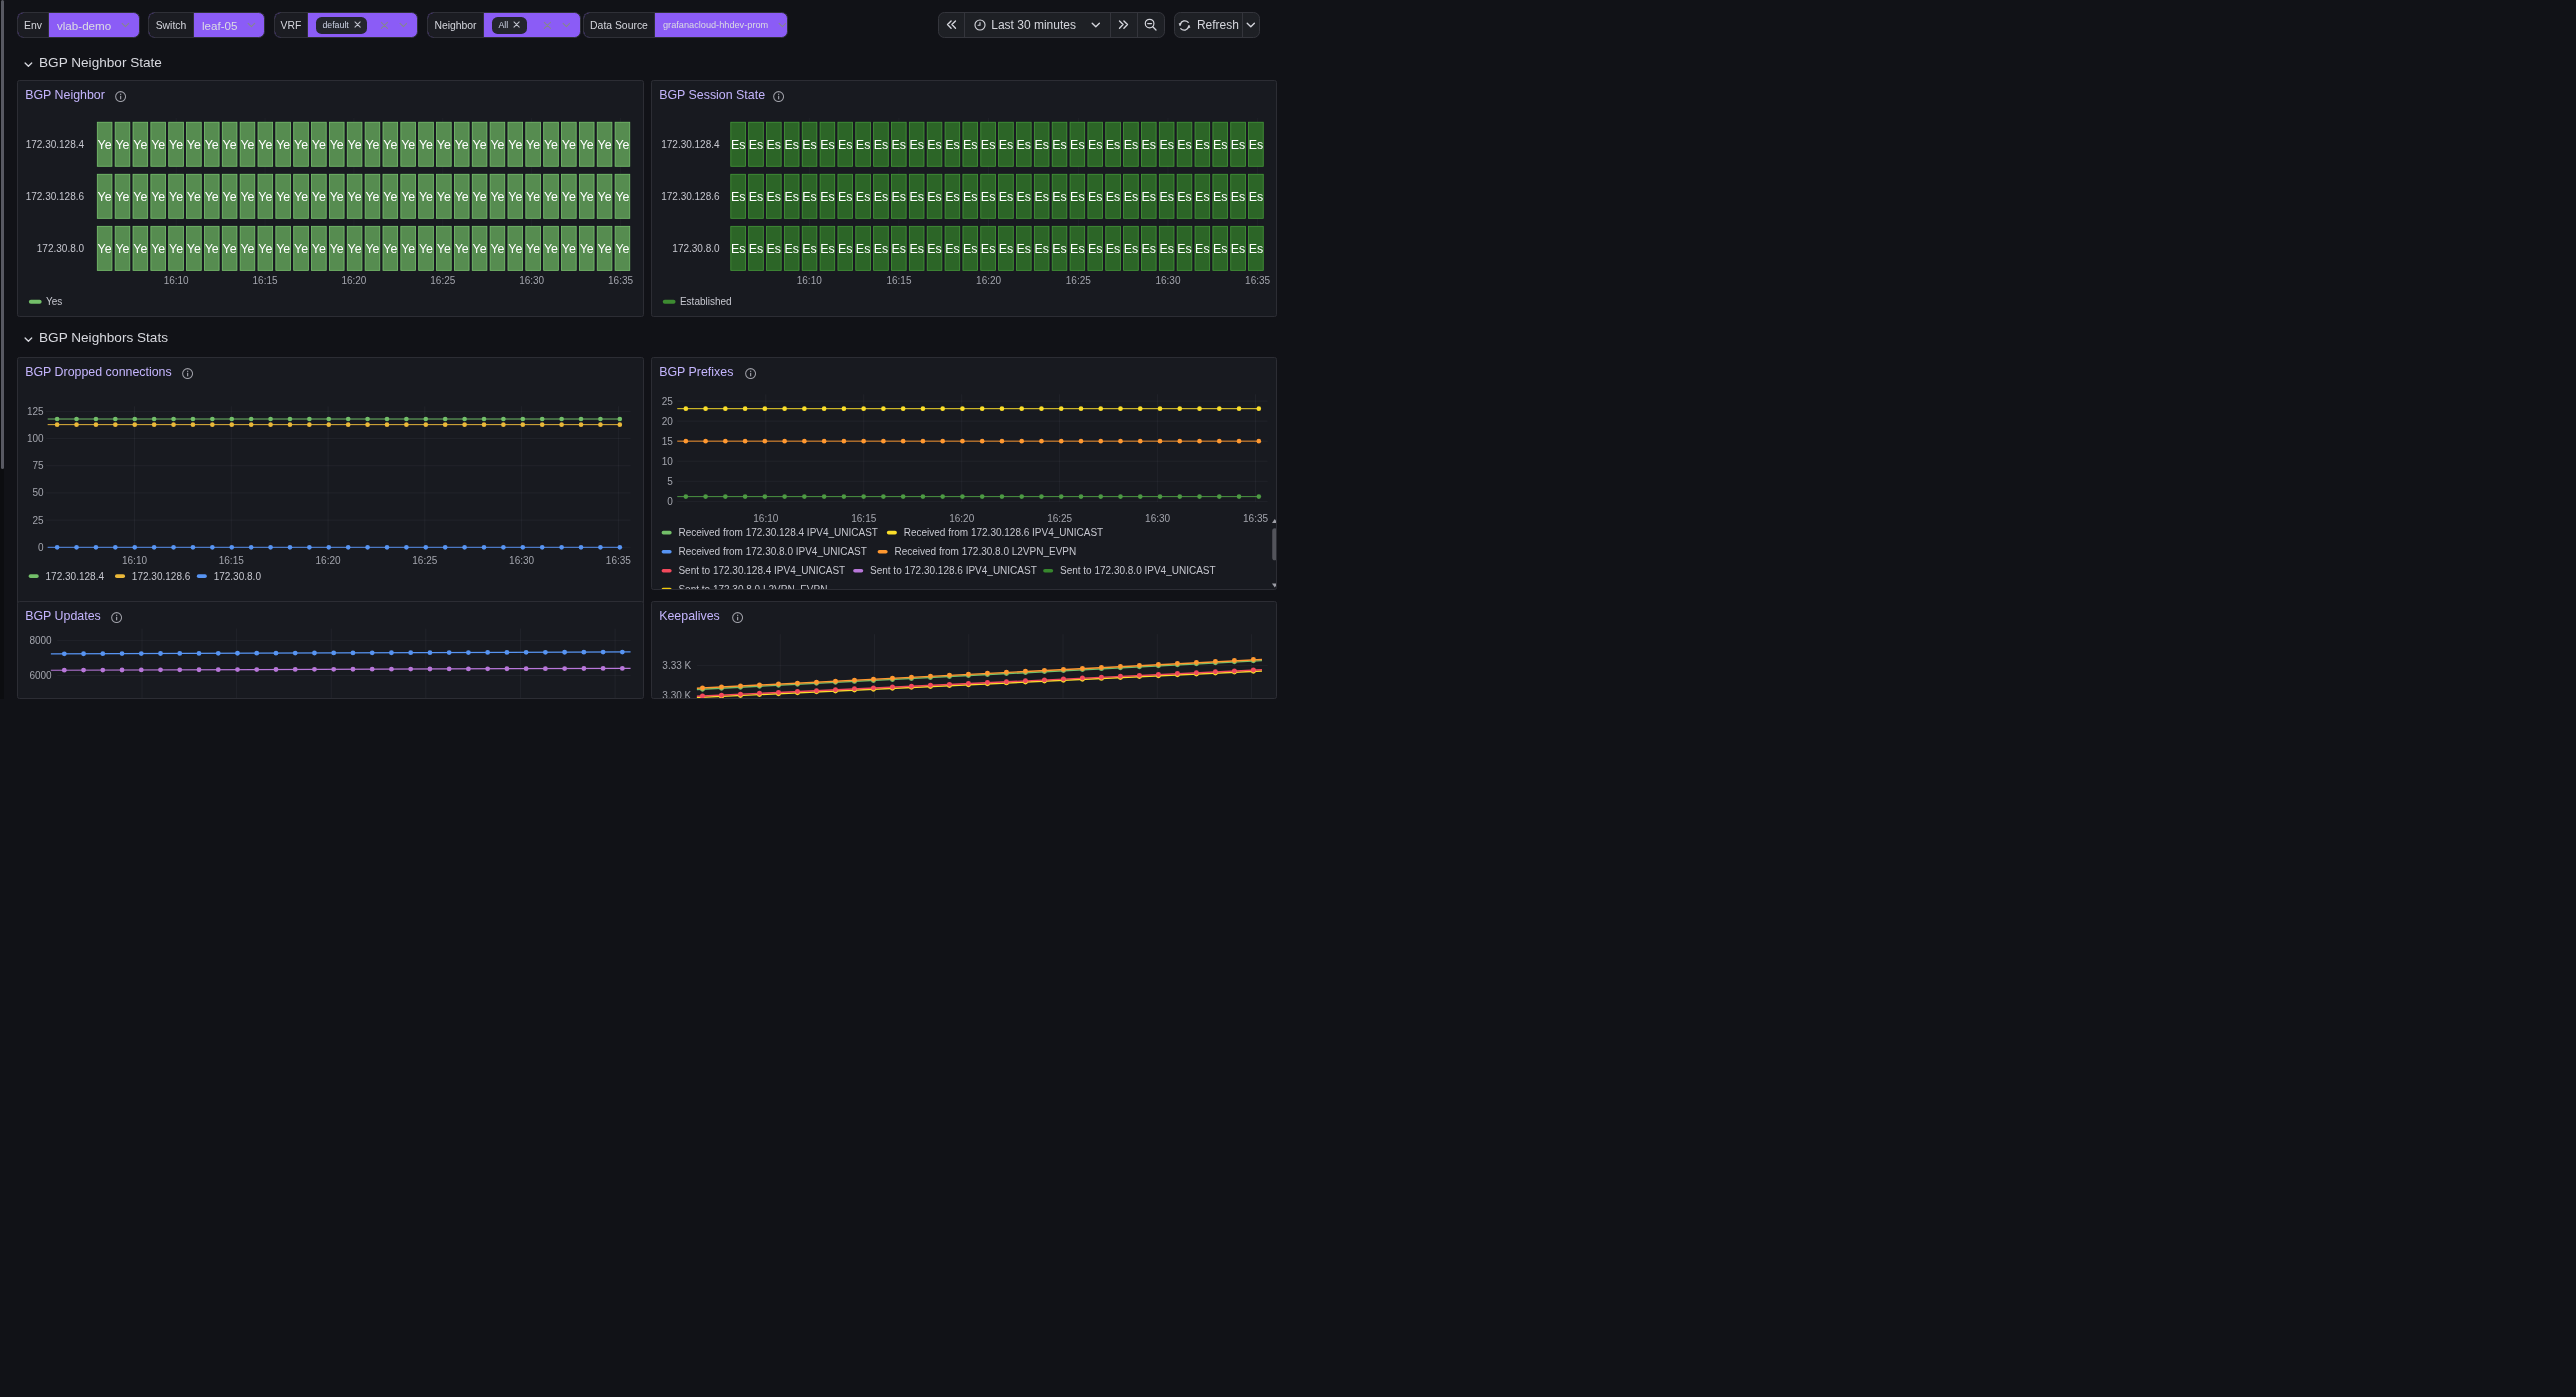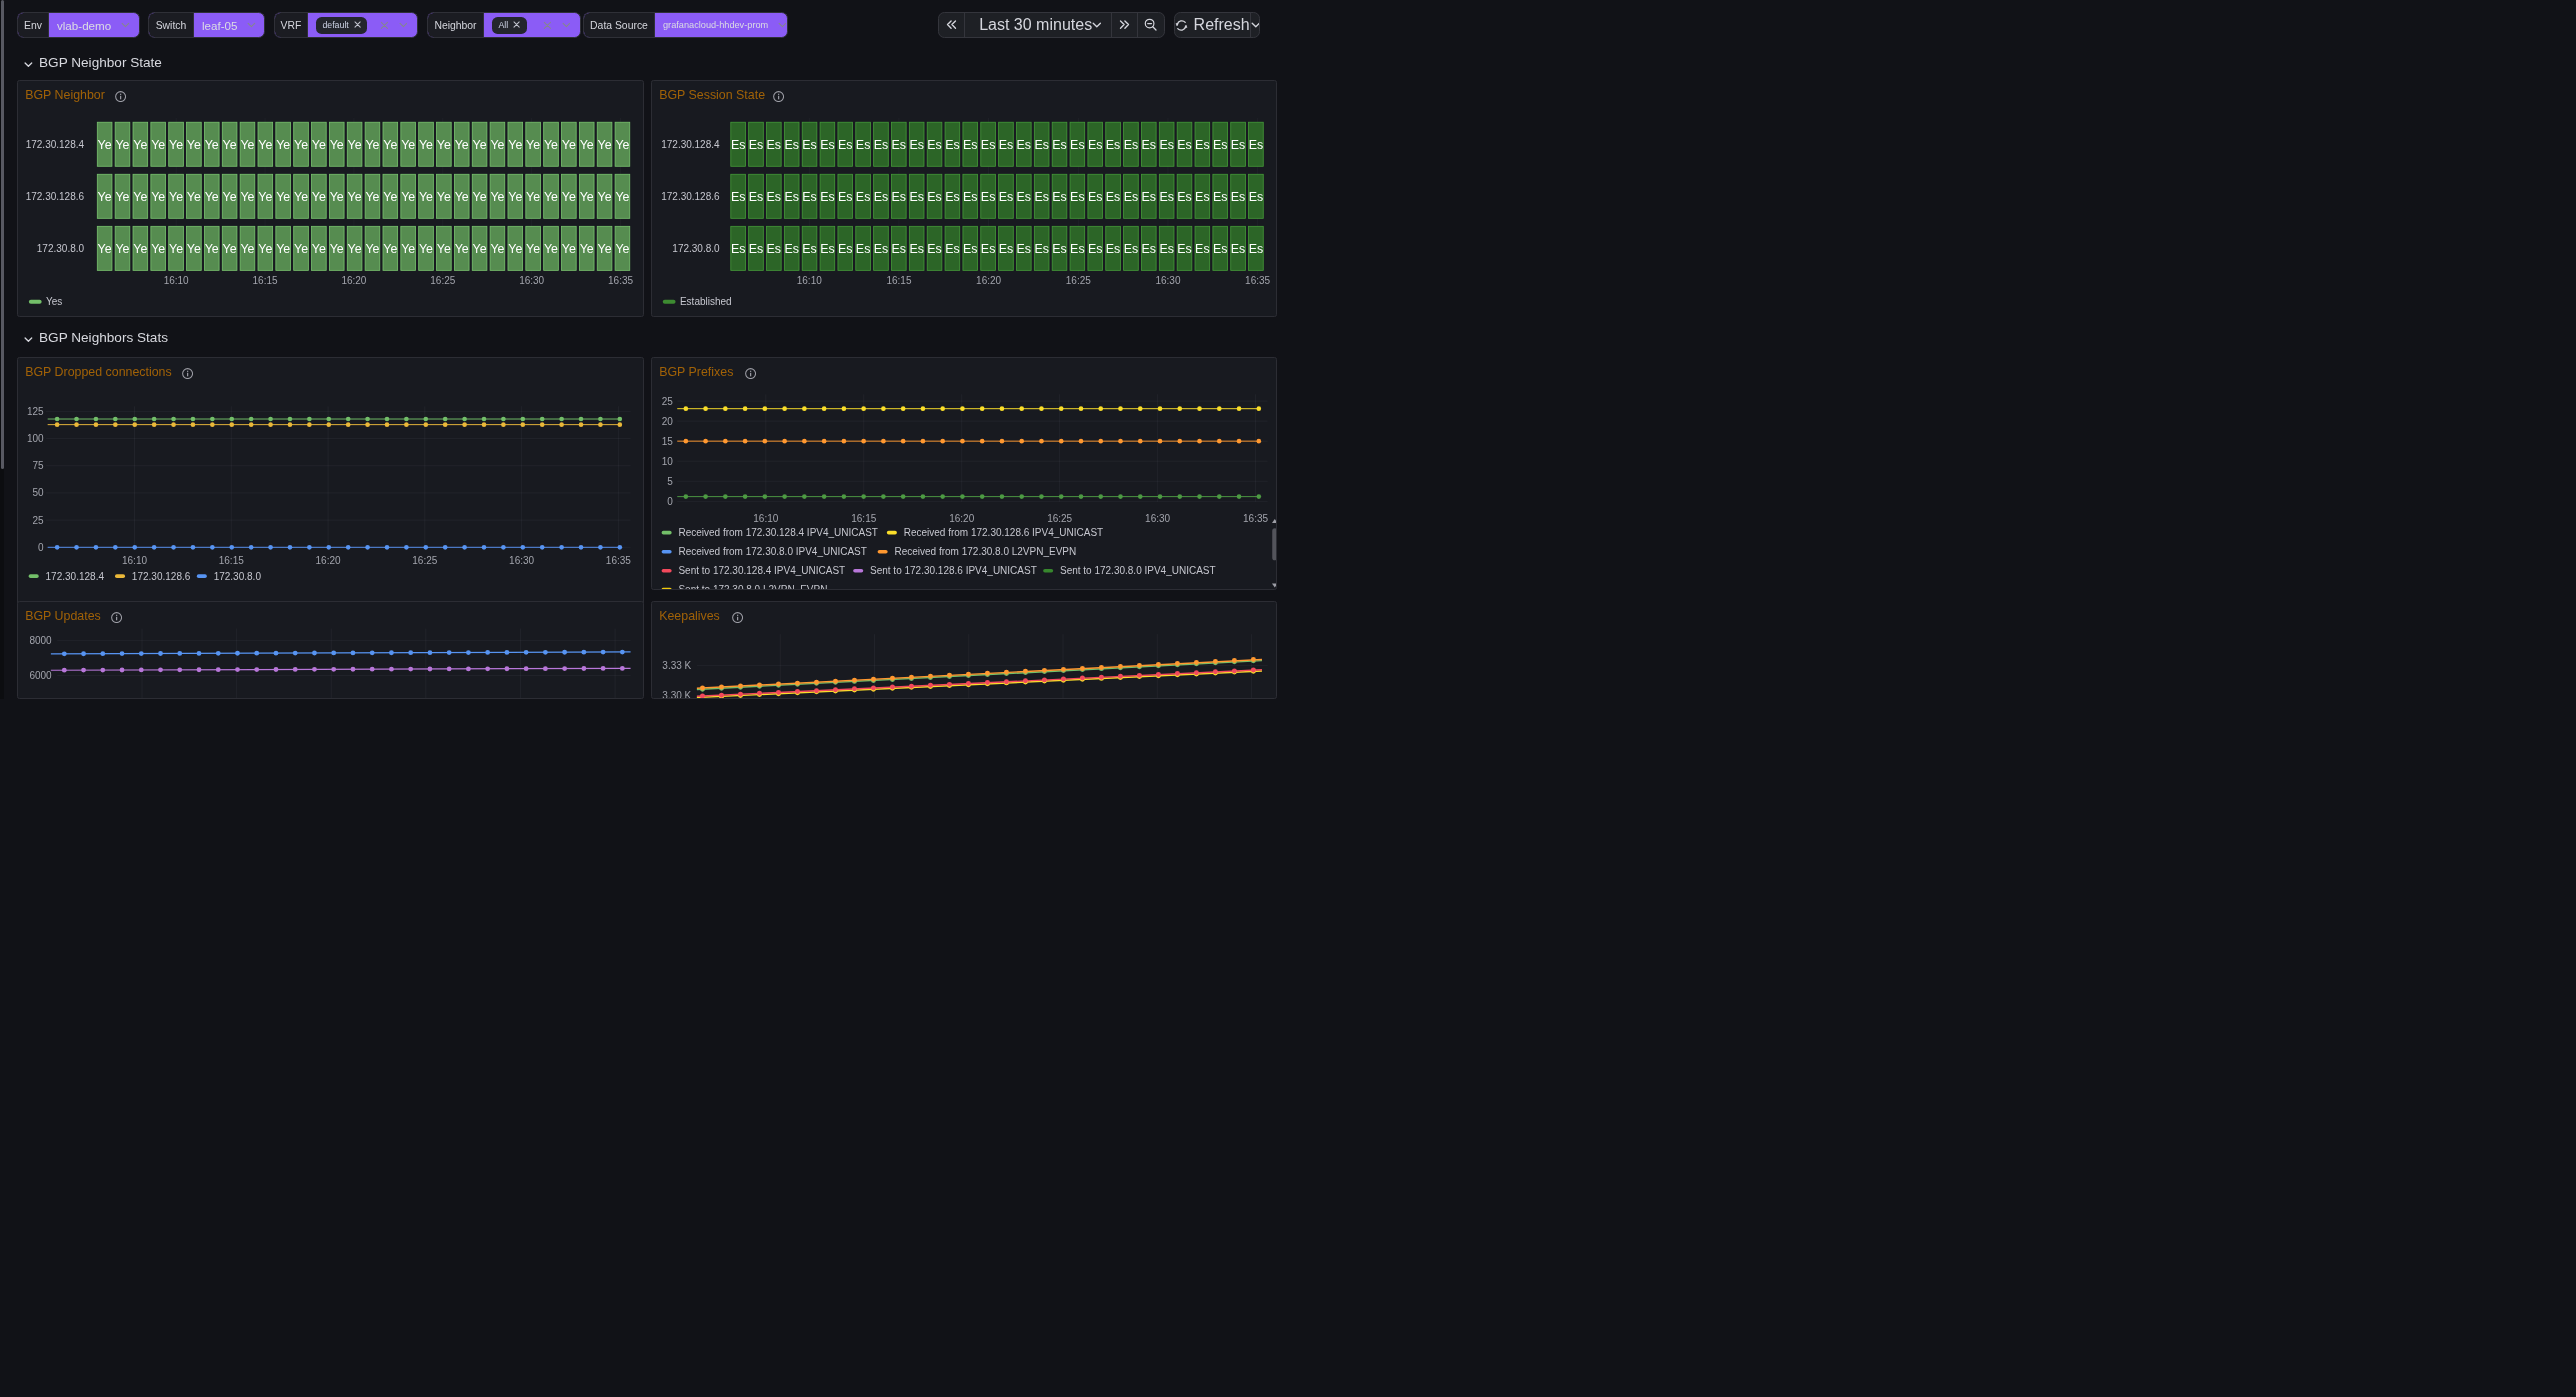--- a/index.html
+++ b/index.html
@@ -8,24 +8,24 @@
 .fgl { background:#1b1c22; border-right:0.8px solid #2f3037; color:#d5d6dd; font-size:10.4px;
   display:flex; align-items:center; justify-content:center; flex:none; white-space:nowrap; }
 .fgv { display:flex; align-items:center; padding:0 9.6px 0 8px; flex:1; }
 .val { color:#dcdde3; font-size:11.6px; white-space:nowrap; }
 .val2 { color:#dcdde3; font-size:9.2px; white-space:nowrap; }
 .tag { background:#24262d; border-radius:5.6px; height:17px; padding:0 6.4px; display:flex;
   align-items:center; color:#cdd3e5; font-size:8.8px; white-space:nowrap; }
 .btngrp { position:absolute; top:12px; height:26px; display:flex; background:#1e2025;
   border:0.8px solid #34353c; border-radius:6.4px; overflow:hidden; }
 .seg { display:flex; align-items:center; justify-content:center; border-right:0.8px solid #34353c; height:100%; }
-.btxt { color:#d5d6dd; font-size:16px; white-space:nowrap; }
+.btxt { color:#d5d6dd; font-size:12px; white-space:nowrap; }
 .sect { position:absolute; color:#d8d9df; font-size:13.6px; font-weight:500; white-space:nowrap; }
 .panel { position:absolute; background:#181a20; border:0.8px solid #2c2d34; border-radius:2.4px; overflow:hidden; }
-.ptitle { position:absolute; left:7.2px; top:7.2px; font-size:12.4px; font-weight:500; color:#a16207; white-space:nowrap; }
+.ptitle { position:absolute; left:7.2px; top:7.2px; font-size:12.4px; font-weight:500; color:#c4b5fd; white-space:nowrap; }
 .ax { font-size:12.5px; fill:#a3a5ad; }
 .ax2 { font-size:12.5px; fill:#c6c7cf; }
 .bart { font-size:15.5px; fill:#ffffff; }
 .leg { font-size:12.5px; fill:#c6c7cf; }
 </style></head>
 <body>
 <div style="position:absolute;left:0;top:0;width:4px;height:699px;background:#0c0d10"></div>
 <div style="position:absolute;left:0.8px;top:0;width:2.8px;height:469px;background:#585962;border-radius:1.6px"></div>
 <div class="fg" style="left:17px;width:123px">
     <div class="fgl" style="width:31px">Env</div>

